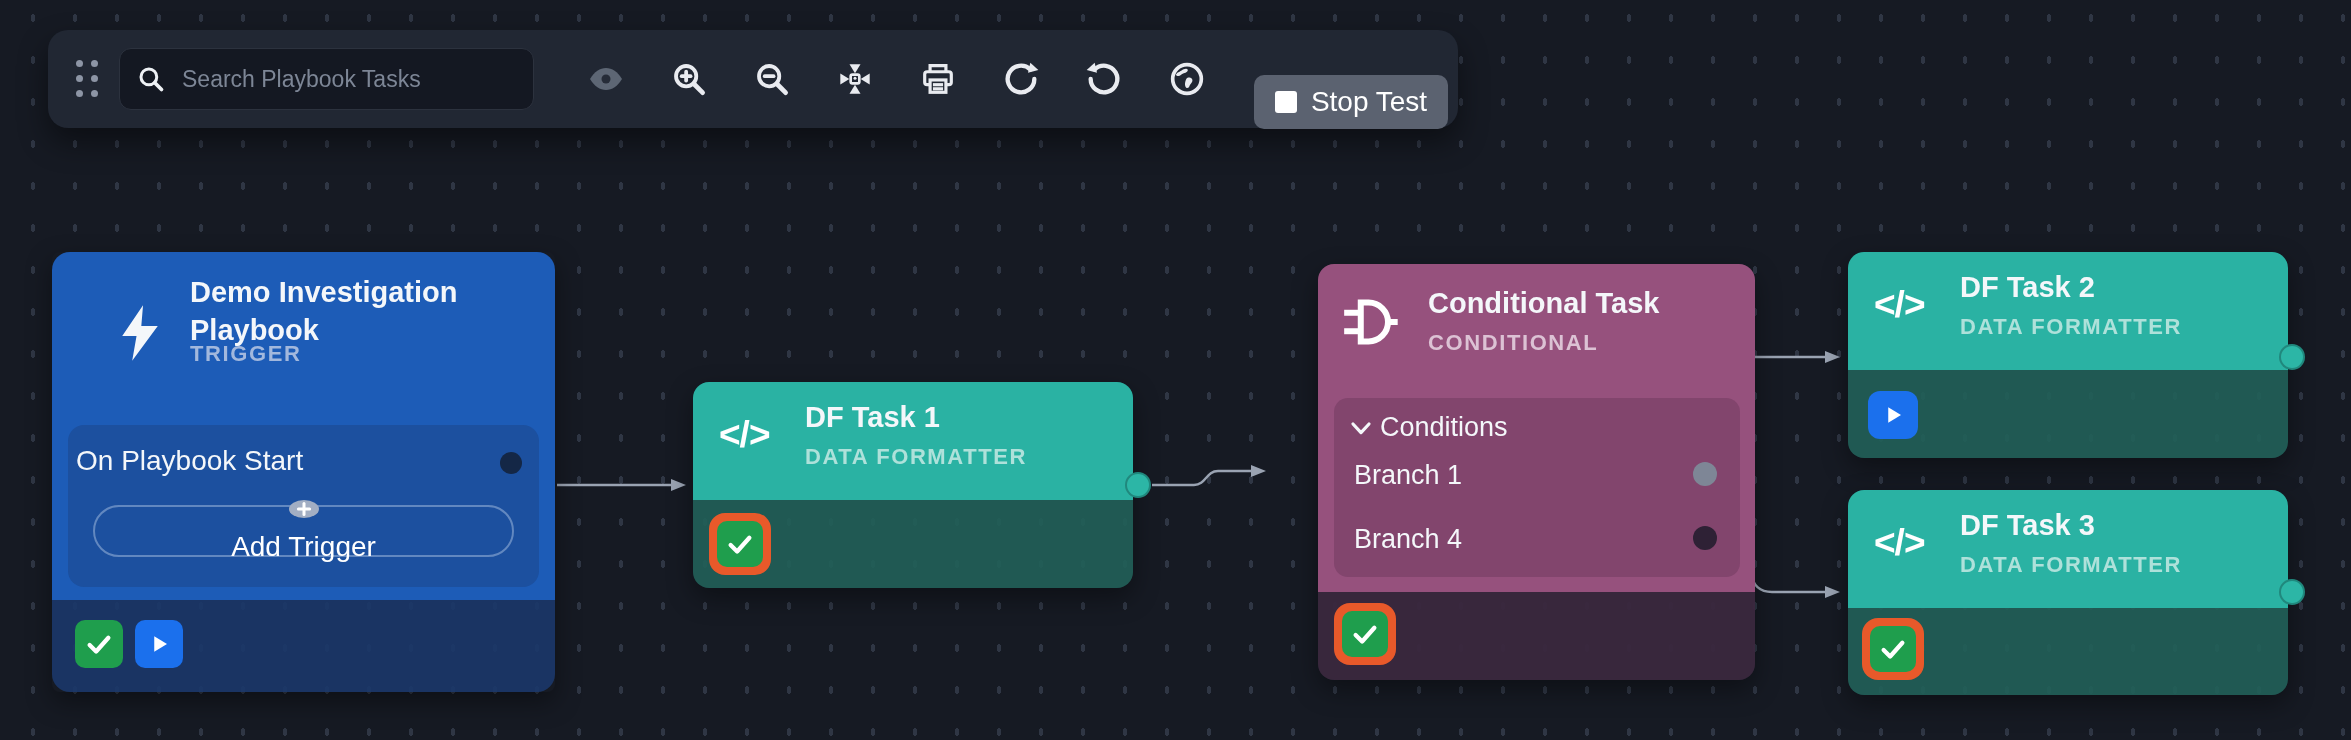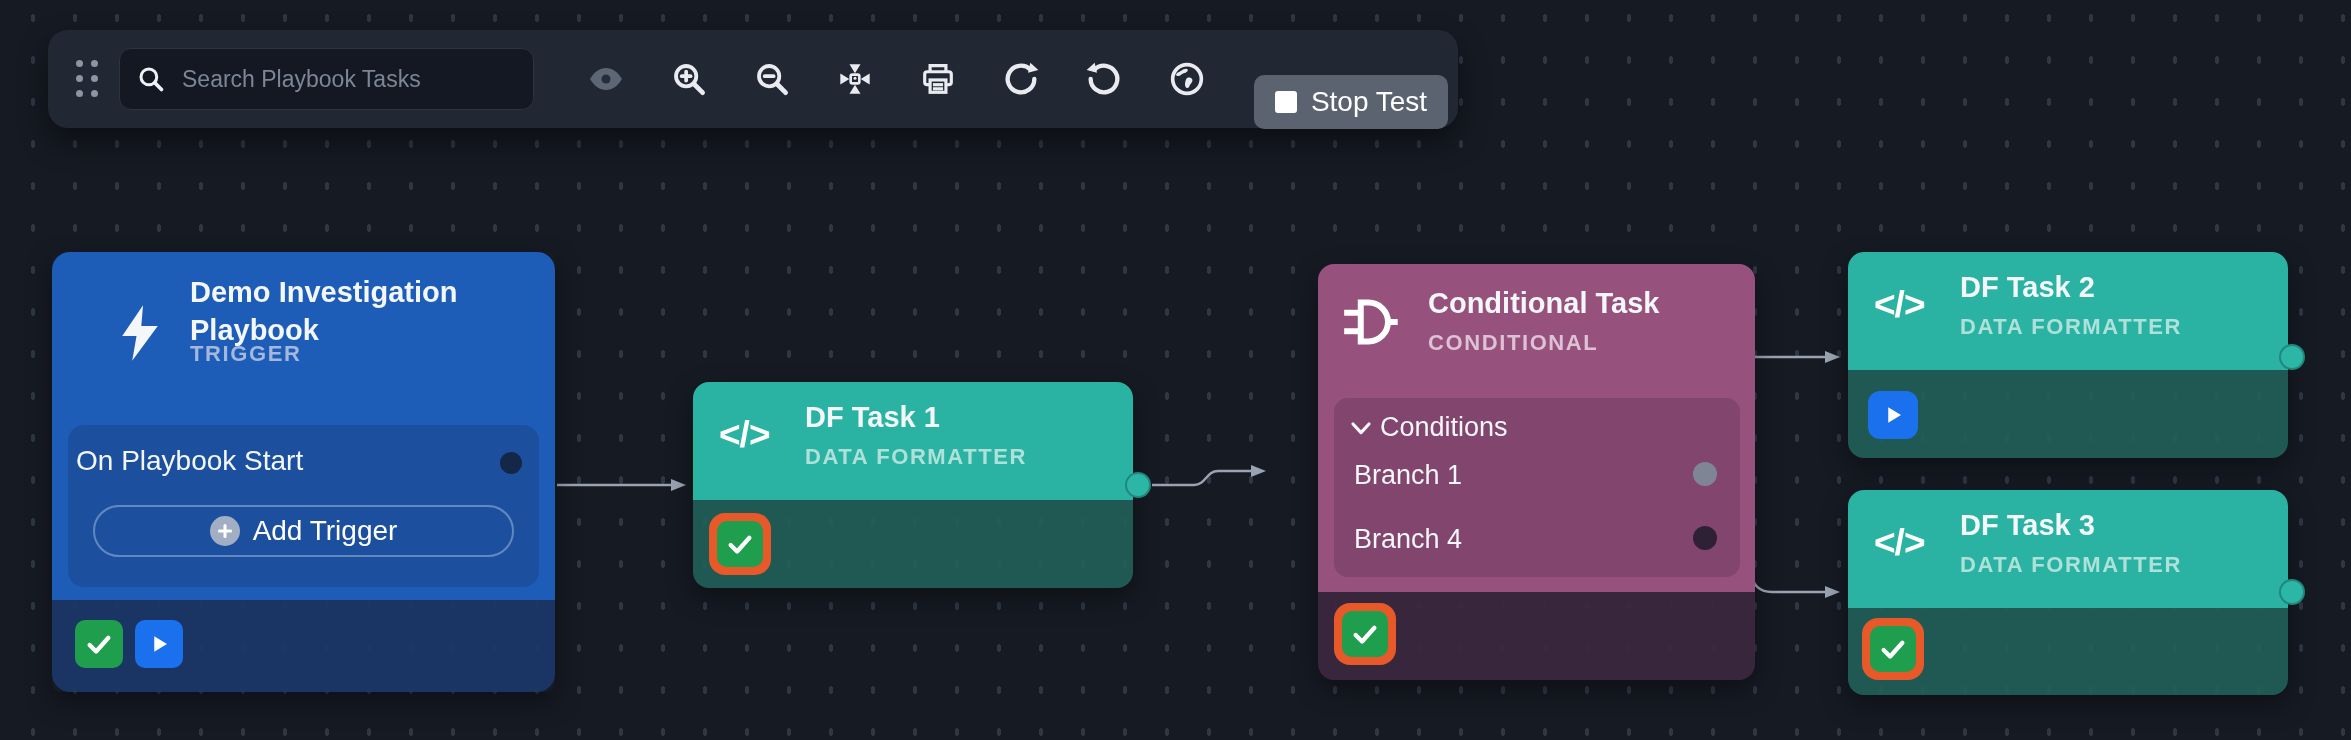--- a/index.html
+++ b/index.html
@@ -48,21 +48,21 @@
   .node .hdr-sub{font-size:22px;font-weight:700;letter-spacing:1.6px;}
   
   .trigger-main{left:0;top:0;width:503px;height:348px;border-radius:18px 18px 0 0;background:#1d5cb7;}
   .trigger-foot{left:0;top:348px;width:503px;height:92px;border-radius:0 0 18px 18px;background:rgba(27,55,104,.93);}
   .trigger-panel{left:16px;top:173px;width:471px;height:162px;border-radius:16px;background:#1c509f;}
   .row-label{font-size:28px;color:#f4f7fa;}
   .port-dot{width:22px;height:22px;border-radius:50%;background:#142746;}
   .add-btn{
     left:25px;top:80px;width:421px;height:52px;border-radius:26px;background:transparent;
     border:2px solid rgba(168,192,226,.5);display:flex;align-items:center;justify-content:center;gap:13px;
-    color:#fff;font-family:"Liberation Sans",sans-serif;font-size:28px;cursor:pointer;
+    color:#fff;font-family:"Liberation Sans",sans-serif;font-size:28px;cursor:pointer;flex-direction:column;
   }
   .plus-circle{width:30px;height:30px;border-radius:50%;background:#a2aec3;display:flex;align-items:center;justify-content:center;}
   .badge{border-radius:10px;display:flex;align-items:center;justify-content:center;}
   .badge.green{background:#1f9e4d;}
   .badge.blue{background:#1b70ed;}
   .ring{border-radius:16px;background:#e8592a;display:flex;align-items:center;justify-content:center;}
   
   .task-hdr{left:0;top:0;width:440px;height:118px;border-radius:16px 16px 0 0;background:#2ab2a3;}
   .task-foot{left:0;top:118px;width:440px;height:88px;border-radius:0 0 16px 16px;background:rgba(33,96,89,.9);}
   .code-glyph{font-size:37px;font-weight:700;color:#fff;letter-spacing:-1px;}

